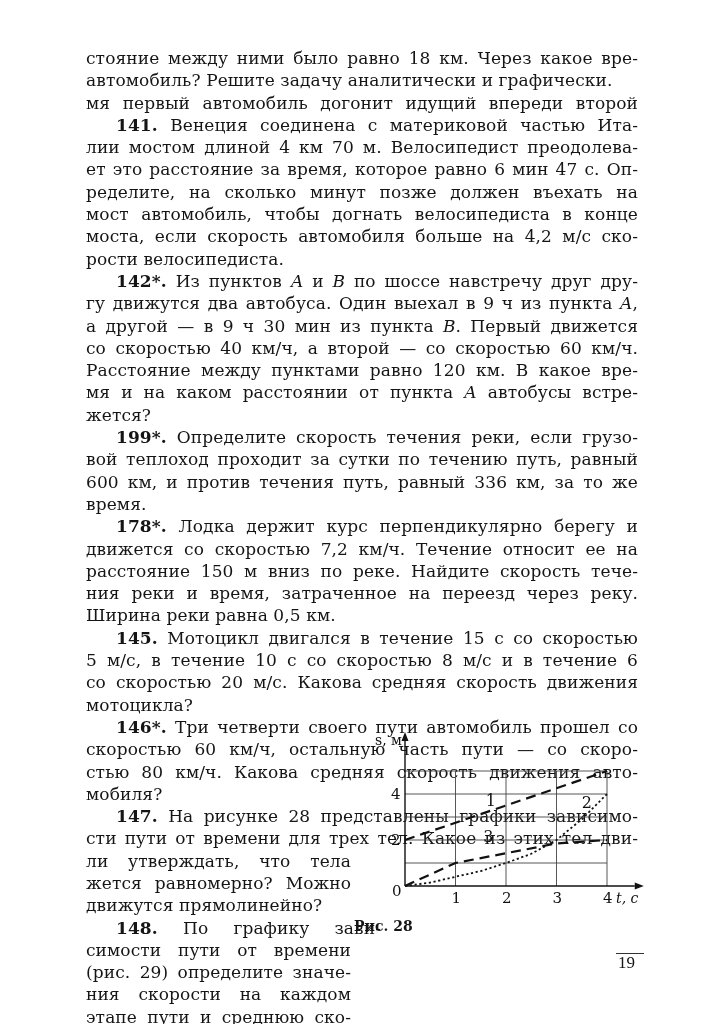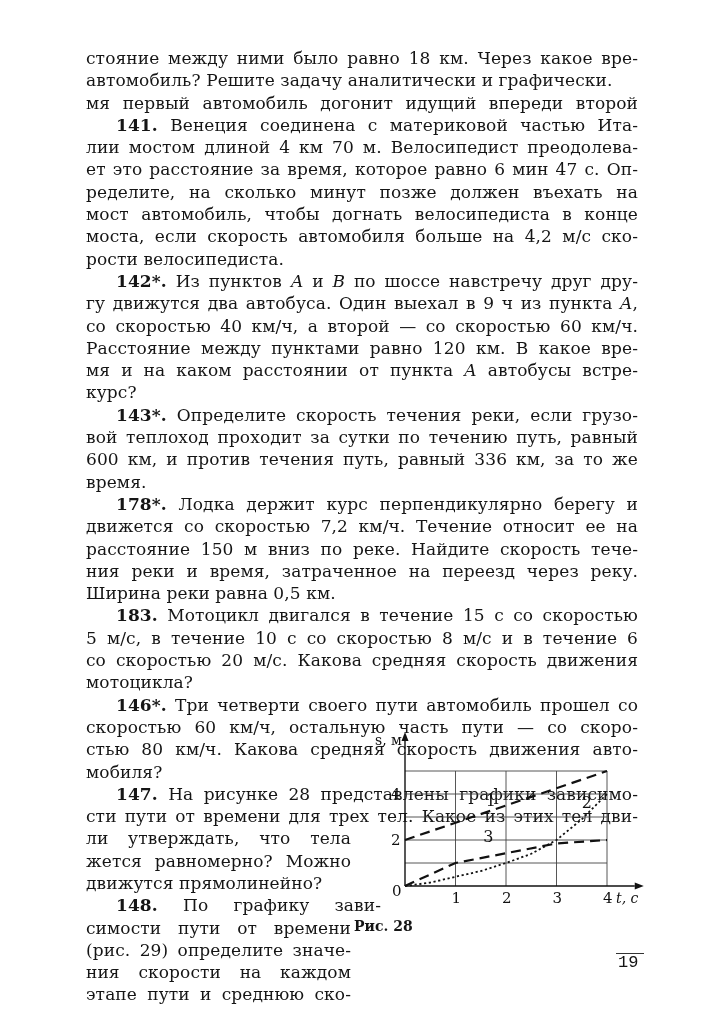--- a/index.html
+++ b/index.html
@@ -10,21 +10,21 @@
           text-align:justify; text-align-last:justify; letter-spacing:0.1px; }
   .line.last { text-align-last:left; }
   .line.indent { padding-left:30px; }
   .num { font-weight:bold; }
   .it { font-style:italic; }
   .narrow .line { width:265px; }
   .figure { position:absolute; left:360px; top:730px; width:310px; height:215px; }
   .figure svg { position:absolute; left:0; top:0; }
   .caption { position:absolute; left:354px; top:918px; font-size:14px; font-weight:bold;
              font-family:"DejaVu Serif", serif; }
-  .pagenum { position:absolute; left:618px; top:953px; font-size:17px; font-family:Liberation Mono, monospace; }
+  .pagenum { position:absolute; left:618px; top:953px; font-size:17px; font-family:Liberation Serif, serif; }
   .pagerule { position:absolute; left:616px; top:953px; width:28px; height:1px; background:#333; }
   .tick-label { font-family:"DejaVu Serif", serif; font-size:15px; fill:#111; }
   .axis-label { font-family:"DejaVu Serif", serif; font-size:14px; fill:#111; }
   .curve-label { font-family:"DejaVu Serif", serif; font-size:16px; fill:#111; }
 </style>
 </head>
 <body>
 
 <div class="page">
   <div id="full-lines">
@@ -33,34 +33,35 @@
       <span class="line"><span>мя первый автомобиль догонит идущий впереди второй</span></span>
       <span class="line indent"><span class="num">141.</span><span> Венеция соединена с материковой частью Ита-</span></span>
       <span class="line"><span>лии мостом длиной 4 км 70 м. Велосипедист преодолева-</span></span>
       <span class="line"><span>ет это расстояние за время, которое равно 6 мин 47 с. Оп-</span></span>
       <span class="line"><span>ределите, на сколько минут позже должен въехать на</span></span>
       <span class="line"><span>мост автомобиль, чтобы догнать велосипедиста в конце</span></span>
       <span class="line"><span>моста, если скорость автомобиля больше на 4,2 м/с ско-</span></span>
       <span class="line last"><span>рости велосипедиста.</span></span>
       <span class="line indent"><span class="num">142*.</span><span> Из пунктов <span class="it">A</span> и <span class="it">B</span> по шоссе навстречу друг дру-</span></span>
       <span class="line"><span>гу движутся два автобуса. Один выехал в 9 ч из пункта <span class="it">A</span>,</span></span>
+      <span class="line"><span>а другой — в 9 ч 30 мин из пункта <span class="it">B</span>. Первый движется</span></span>
       <span class="line"><span>со скоростью 40 км/ч, а второй — со скоростью 60 км/ч.</span></span>
       <span class="line"><span>Расстояние между пунктами равно 120 км. В какое вре-</span></span>
       <span class="line"><span>мя и на каком расстоянии от пункта <span class="it">A</span> автобусы встре-</span></span>
-      <span class="line last"><span>курс?</span></span>
-      <span class="line indent"><span class="num">143*.</span><span> Определите скорость течения реки, если грузо-</span></span>
+      <span class="line last"><span>жется?</span></span>
+      <span class="line indent"><span class="num">199*.</span><span> Определите скорость течения реки, если грузо-</span></span>
       <span class="line"><span>вой теплоход проходит за сутки по течению путь, равный</span></span>
       <span class="line"><span>600 км, и против течения путь, равный 336 км, за то же</span></span>
       <span class="line last"><span>время.</span></span>
       <span class="line indent"><span class="num">178*.</span><span> Лодка держит курс перпендикулярно берегу и</span></span>
       <span class="line"><span>движется со скоростью 7,2 км/ч. Течение относит ее на</span></span>
       <span class="line"><span>расстояние 150 м вниз по реке. Найдите скорость тече-</span></span>
       <span class="line"><span>ния реки и время, затраченное на переезд через реку.</span></span>
       <span class="line last"><span>Ширина реки равна 0,5 км.</span></span>
-      <span class="line indent"><span class="num">183.</span><span> Мотоцикл двигался в течение 15 с со скоростью</span></span>
+      <span class="line indent"><span class="num">145.</span><span> Мотоцикл двигался в течение 15 с со скоростью</span></span>
       <span class="line"><span>5 м/с, в течение 10 с со скоростью 8 м/с и в течение 6</span></span>
       <span class="line"><span>со скоростью 20 м/с. Какова средняя скорость движения</span></span>
       <span class="line last"><span>мотоцикла?</span></span>
       <span class="line indent"><span class="num">146*.</span><span> Три четверти своего пути автомобиль прошел со</span></span>
       <span class="line"><span>скоростью 60 км/ч, остальную часть пути — со скоро-</span></span>
       <span class="line"><span>стью 80 км/ч. Какова средняя скорость движения авто-</span></span>
       <span class="line last"><span>мобиля?</span></span>
       <span class="line indent"><span class="num">147.</span><span> На рисунке 28 представлены графики зависимо-</span></span>
       <span class="line"><span>сти пути от времени для трех тел. Какое из этих тел дви-</span></span>
     </div>

